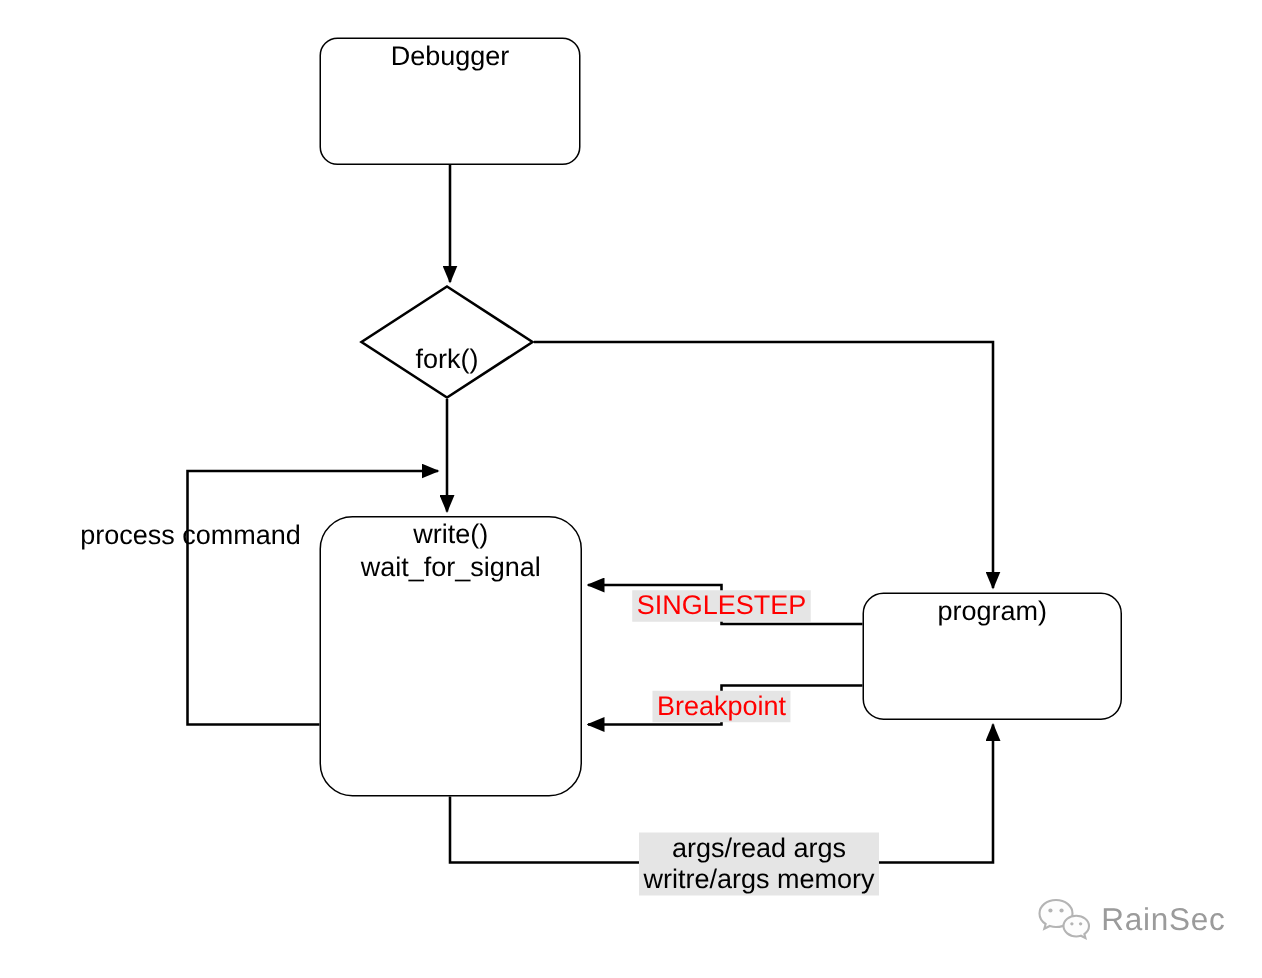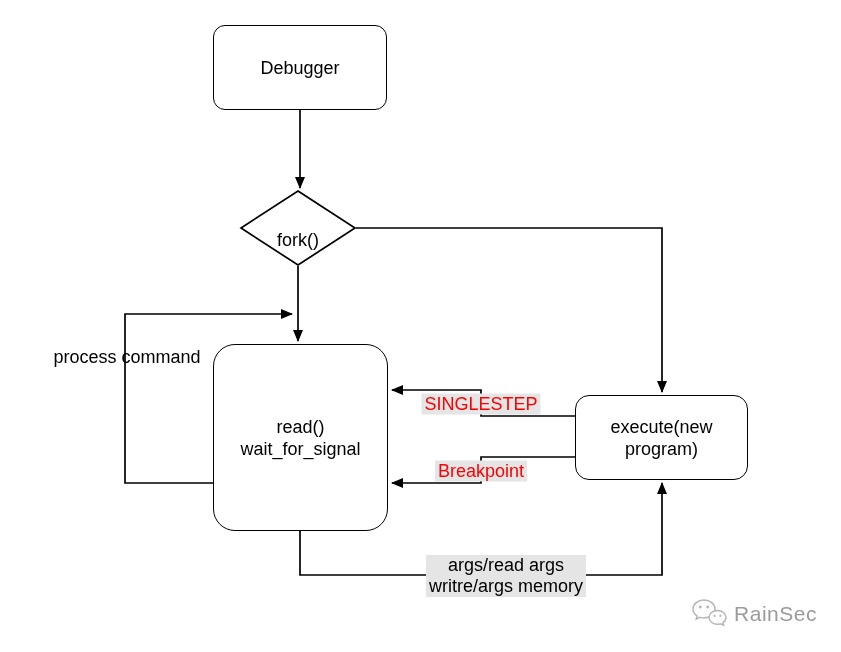--- a/index.html
+++ b/index.html
@@ -23,21 +23,20 @@
     height: 652px;
   }
   .node {
     position: absolute;
     box-sizing: border-box;
     border: 1.7px solid #000000;
     background: #ffffff;
     display: flex;
     flex-direction: column;
     align-items: center;
-    justify-content: center;
     font-size: 18px;
     line-height: 22px;
     color: #000000;
     text-align: center;
   }
   .node-debugger {
     left: 213px; top: 25px;
     width: 174px; height: 85px;
     border-radius: 12px;
   }
@@ -122,26 +121,25 @@
     <polygon points="298,191 355,228 298,265 241,228" fill="#ffffff"></polygon>
   </svg>
 
   <div class="node node-debugger">
     <span>Debugger</span>
   </div>
 
   <div class="diamond-label">fork()</div>
 
   <div class="node node-while">
-    <span>read()</span>
+    <span>write()</span>
     <span>wait_for_signal</span>
   </div>
 
   <div class="node node-execute">
-    <span>execute(new</span>
     <span>program)</span>
   </div>
 
   <div class="edge-label label-process-command">process command</div>
 
   <div class="edge-label red label-singlestep">SINGLESTEP</div>
 
   <div class="edge-label red label-breakpoint">Breakpoint</div>
 
   <div class="edge-label label-io">

